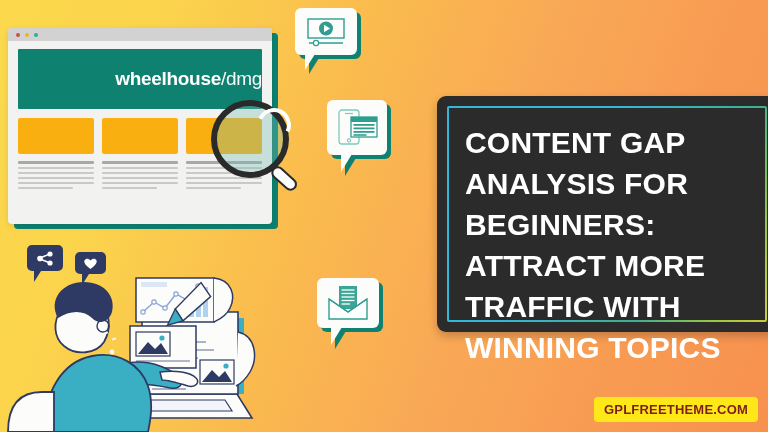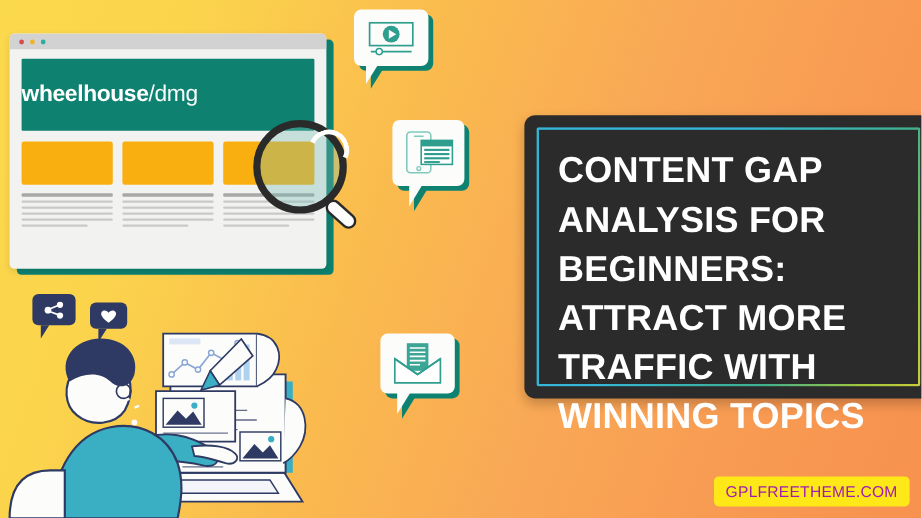--- a/index.html
+++ b/index.html
@@ -25,21 +25,21 @@
   .browser-bar{
     height:13px;background:#D2D2D2;display:flex;align-items:center;padding-left:8px;gap:5px;
   }
   .dot{width:4px;height:4px;border-radius:50%;}
   .dot.r{background:#D44C4C;}
   .dot.y{background:#F0B323;}
   .dot.t{background:#2FAF9B;}
   .browser-body{padding:8px 10px 0 10px;}
   .hero{
     height:60px;background:#0E8170;border-radius:1px;
-    display:flex;align-items:center;justify-content:flex-start;
+    display:flex;align-items:center;justify-content:flex-end;
   }
   .logo{color:#fff;font-size:19px;letter-spacing:-.3px;white-space:nowrap;}
   .logo b{font-weight:700;}
   .logo span{font-weight:400;opacity:.97;}
   .cards{display:flex;gap:8px;margin-top:9px;}
   .card{flex:1;height:36px;background:#F9AF10;border-radius:2px;}
   .lines{display:flex;gap:8px;margin-top:7px;}
   .lincol{flex:1;}
   .ln{height:2px;background:#C9C9C9;margin-bottom:3px;border-radius:1px;}
   .ln.head{background:#A8A8A8;height:3px;}
@@ -108,21 +108,21 @@
   .panel-title{
     position:absolute;left:28px;top:26px;right:18px;
     color:#FFFFFF;font-weight:700;font-size:30px;line-height:1.37;
     letter-spacing:.2px;text-transform:uppercase;
   }
 
   
   .wm{
     position:absolute;right:10px;bottom:10px;background:#FFE818;
     border-radius:4px;padding:5px 10px 5px 10px;
-    font-size:13px;font-weight:400;color:#a21caf;letter-spacing:.2px;margin-top:42px;
+    font-size:13px;font-weight:700;color:#7f1d1d;letter-spacing:.2px;margin-top:42px;
   }
 </style>
 </head>
 <body>
 
 <div class="canvas">
 
   <div class="browser-shadow"></div>
   <div class="browser">
     <div class="browser-bar">

